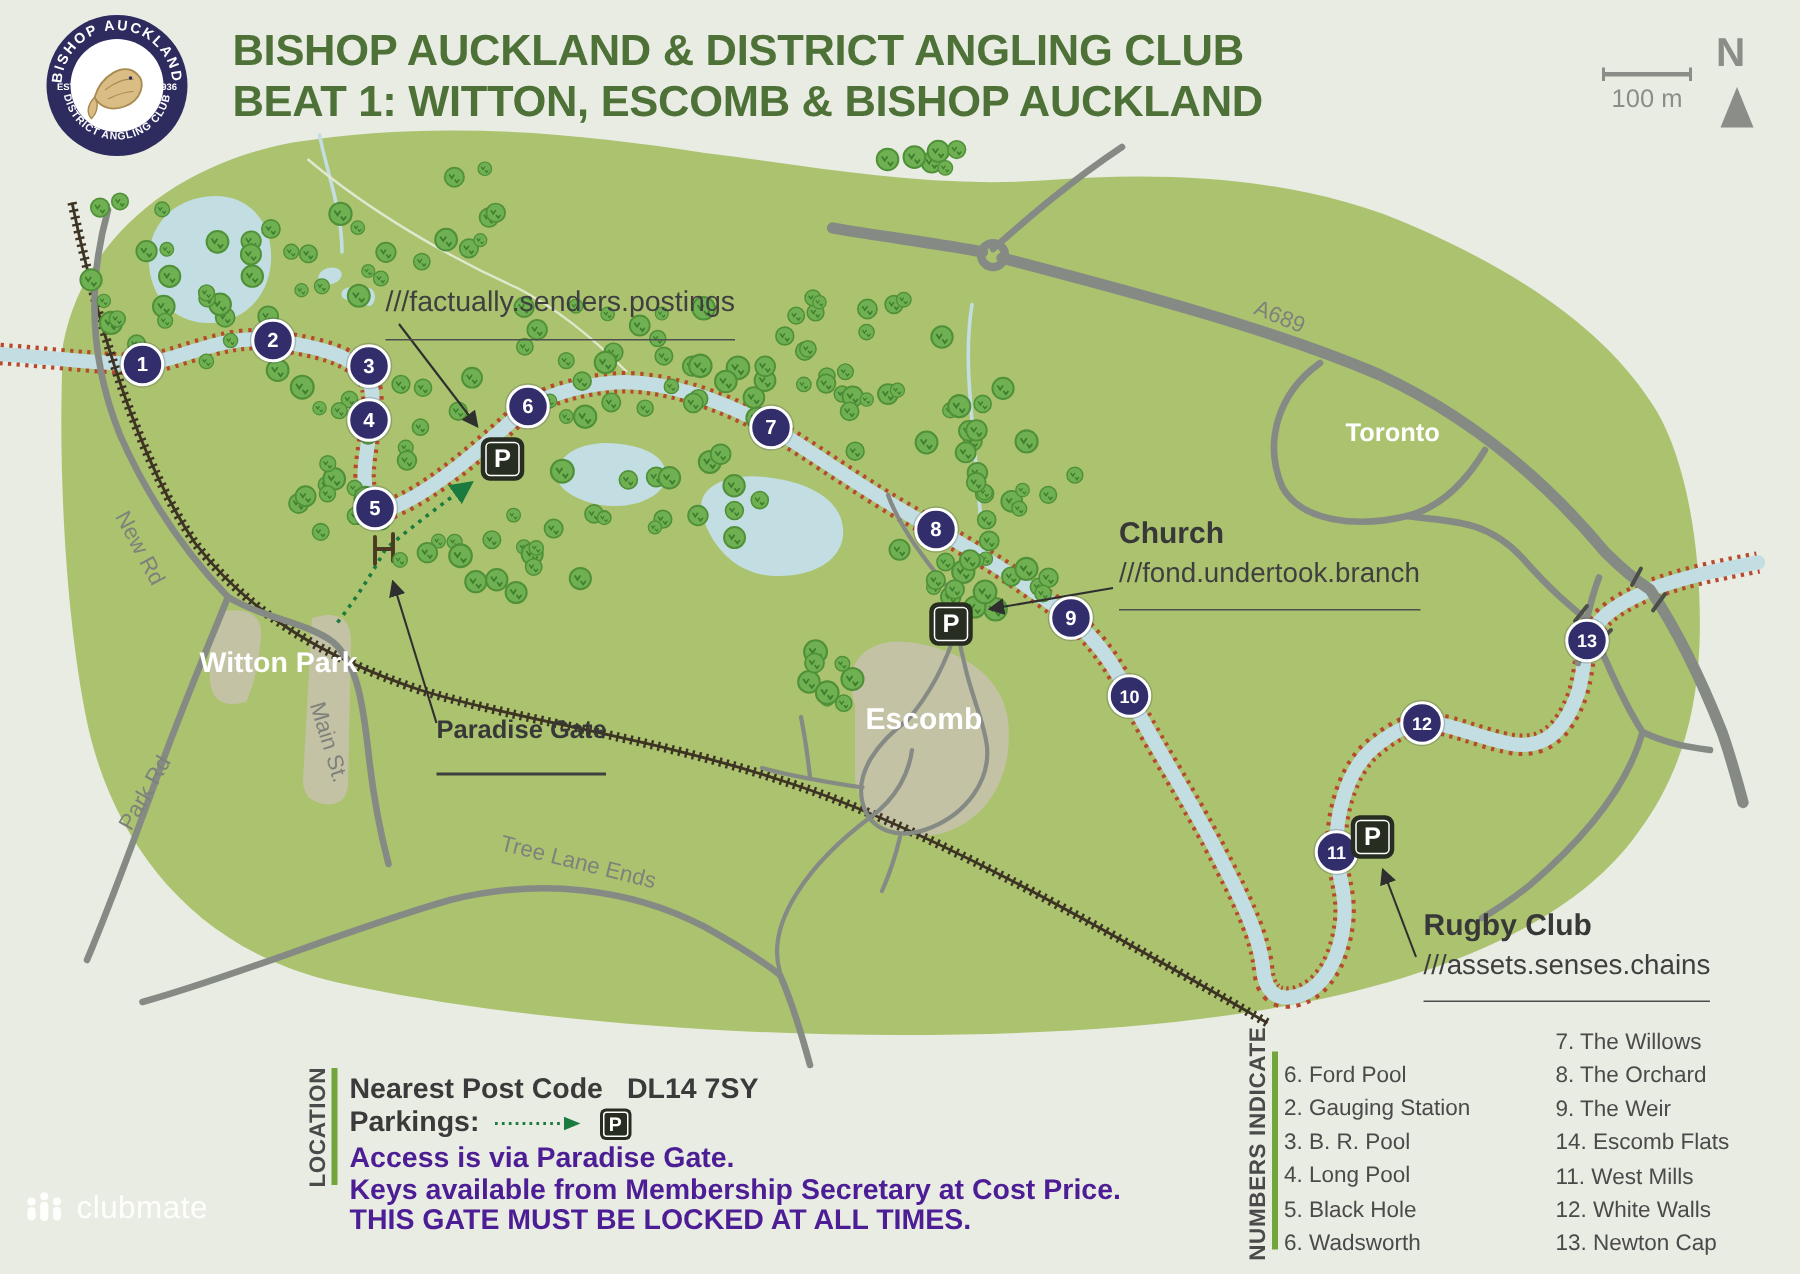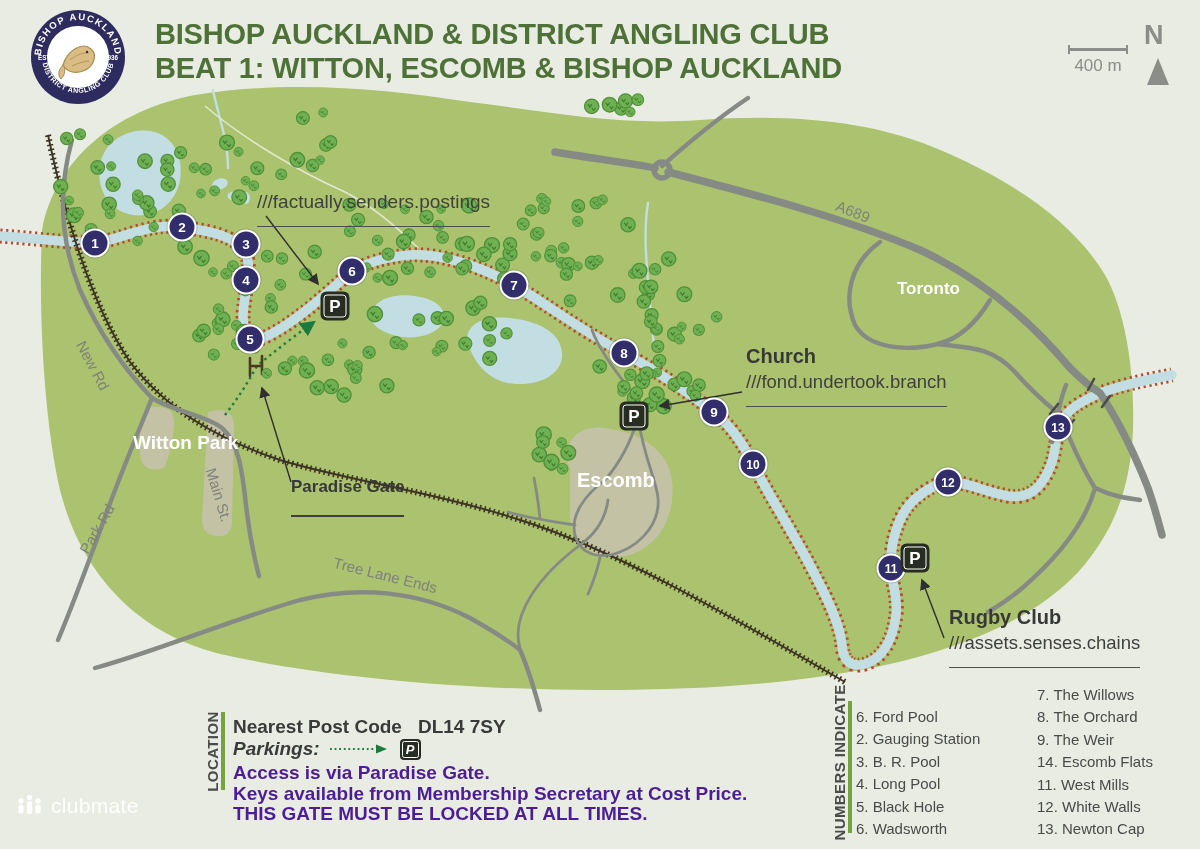--- a/index.html
+++ b/index.html
@@ -56,21 +56,21 @@
   .anno .t.u{border-bottom:2px solid #3f3f3f;padding-bottom:19px;}
   .anno .w{font-size:18.5px;border-bottom:1.6px solid #4e4e4e;padding-bottom:14px;}
 
   
   .legend-rot{position:absolute;transform:rotate(-90deg);font-weight:bold;font-size:15px;color:#4a4a4a;
               letter-spacing:.4px;text-align:center;white-space:nowrap;}
   .legend-bar{position:absolute;width:3.5px;background:var(--legend-bar,#74a53c);}
   .loc-line{position:absolute;left:233px;font-size:19px;color:#4c1d95;white-space:nowrap;font-weight:bold;}
   .loc-line.bold{font-weight:bold;color:#3a3a3a;}
   .loc-line .pc{margin-left:16px;}
-  .loc-line.parkrow{display:flex;align-items:center;gap:8px;font-style:italic;}
+  .loc-line.parkrow{display:flex;align-items:center;gap:8px;}
   .numcol{position:absolute;font-size:15px;color:#4a4a4a;line-height:22.4px;white-space:nowrap;}
   .brand{position:absolute;left:16px;top:792px;display:flex;align-items:center;gap:8px;color:#fff;opacity:.96;}
   .brand .txt{font-size:21px;letter-spacing:.3px;}
 </style>
 </head>
 <body>
 
 <div class="stage">
 
   <svg class="terrain" width="1200" height="849" viewBox="0 0 1200 849">
@@ -425,21 +425,21 @@
       <path d="M -8,2 C -2,-3 6,-6 11,-5 M -6,8 C 0,5 7,3 11,3" fill="none" stroke="#a88b50" stroke-width=".8"></path>
       <circle cx="9" cy="-6" r="1.2" fill="#2e2b5f"></circle>
     </g>
   </svg>
   <div class="title">
     <div>BISHOP AUCKLAND &amp; DISTRICT ANGLING CLUB</div>
     <div>BEAT 1: WITTON, ESCOMB &amp; BISHOP AUCKLAND</div>
   </div>
 
   <div class="scalebar"></div>
-  <div class="scalelabel">400 m</div>
+  <div class="scalelabel">100 m</div>
   <div class="north-n">N</div>
   <div class="north-tri"></div>
 
   <div class="legend-rot" style="left:167px;top:743px;width:90px">LOCATION</div>
   <div class="legend-bar" style="left:221px;top:712px;height:78px"></div>
   <div class="loc-line bold" style="top:716px">
     <span>Nearest Post Code</span><span class="pc">DL14 7SY</span>
   </div>
   <div class="loc-line bold parkrow" style="top:738px">
     <span>Parkings:</span>

